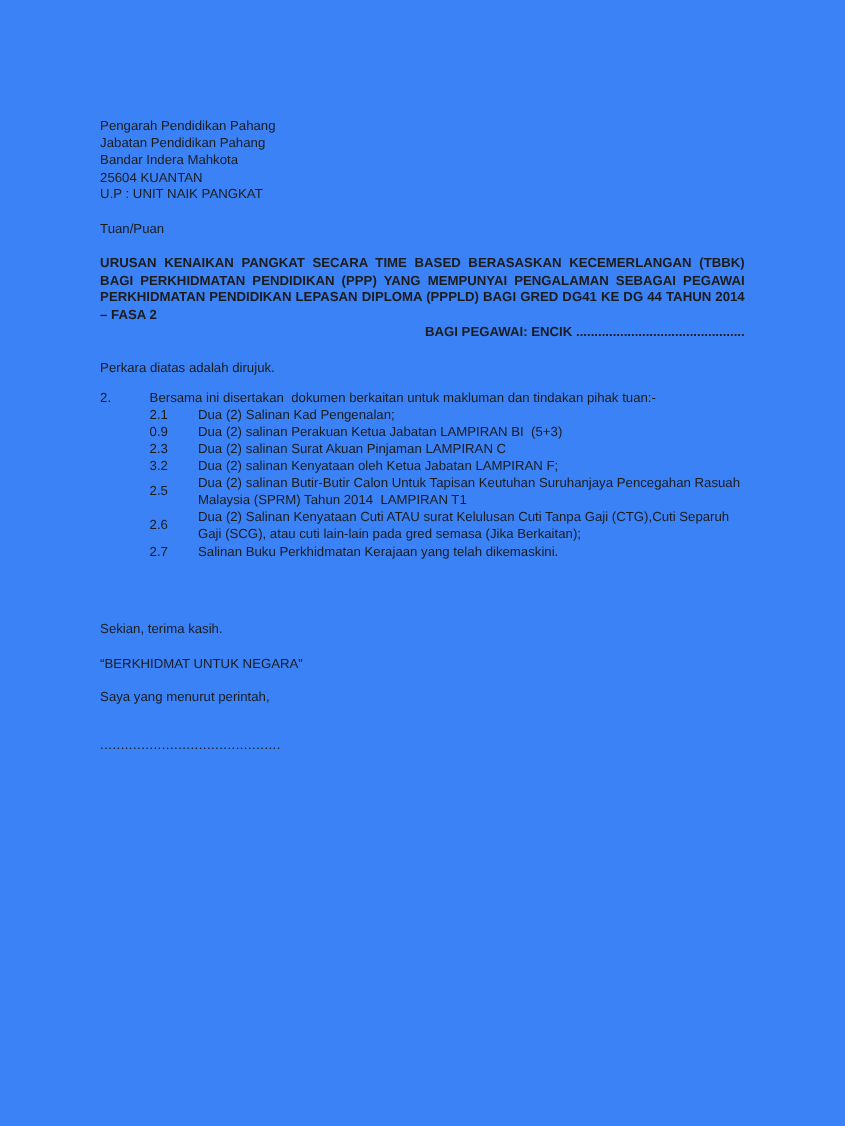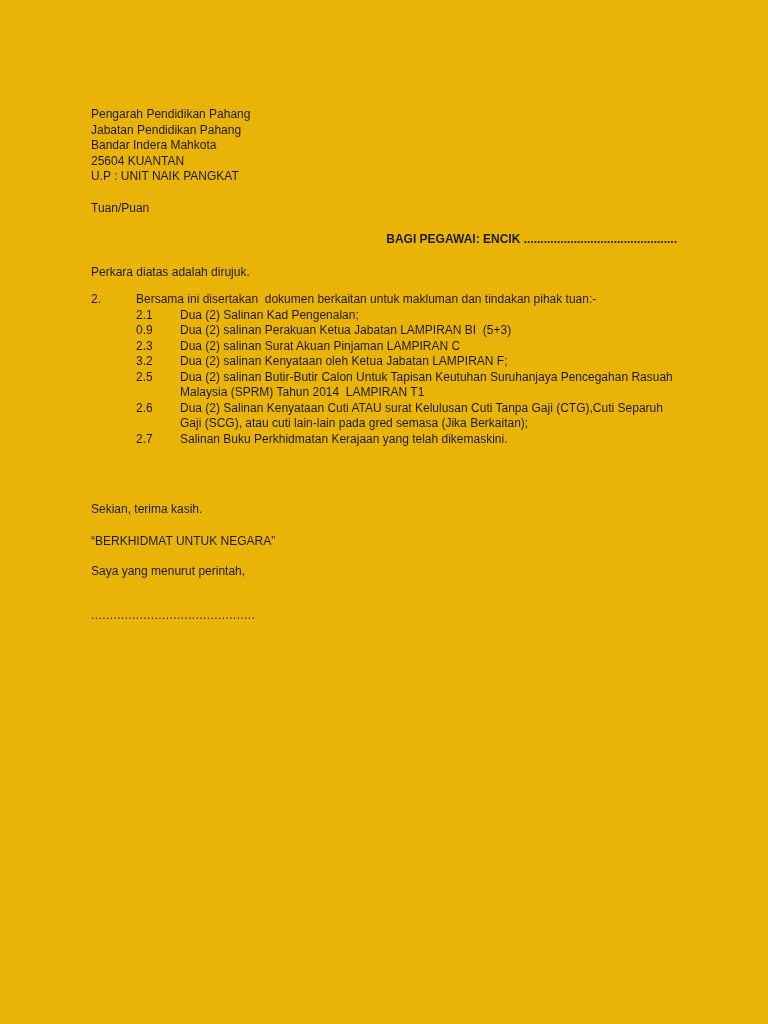--- a/index.html
+++ b/index.html
@@ -4,21 +4,21 @@
 <style>
   html, body {
     margin: 0;
     padding: 0;
     background: #ffffff;
   }
   .page {
     position: relative;
     width: 768px;
     height: 1024px;
-    background: #eab308;
+    background: #3b82f6;
     overflow: hidden;
     font-family: "Liberation Sans", "DejaVu Sans", sans-serif;
     font-size: 12px;
     line-height: 15.5px;
     color: #1c1c1c;
     -webkit-font-smoothing: antialiased;
   }
   .content {
     position: absolute;
     top: 107px;
@@ -34,21 +34,21 @@
   }
   .officer-line {
     font-weight: bold;
     text-align: right;
   }
   .intro { margin-top: 17px; }
   .list { margin-top: 12px; }
   .row { display: flex; }
   .row .num { width: 45px; flex: 0 0 45px; }
   .row .txt { flex: 1 1 auto; white-space: pre-wrap; }
-  .subrow { display: flex; margin-left: 45px; }
+  .subrow { display: flex; margin-left: 45px; align-items: center; }
   .subrow .num { width: 44px; flex: 0 0 44px; }
   .subrow .txt { flex: 1 1 auto; white-space: pre-wrap; }
   .thanks { margin-top: 55px; }
   .motto { margin-top: 16px; }
   .signoff { margin-top: 15px; }
   .signature { margin-top: 28px; letter-spacing: 0.4px; }
 </style>
 </head>
 <body>
 
@@ -59,20 +59,21 @@
       <div>Pengarah Pendidikan Pahang</div>
       <div>Jabatan Pendidikan Pahang</div>
       <div>Bandar Indera Mahkota</div>
       <div>25604 KUANTAN</div>
       <div>U.P : UNIT NAIK PANGKAT</div>
     </div>
 
     <div class="salutation">Tuan/Puan</div>
 
     <div class="subject">
+      <div>URUSAN KENAIKAN PANGKAT SECARA TIME BASED BERASASKAN KECEMERLANGAN (TBBK) BAGI PERKHIDMATAN PENDIDIKAN (PPP) YANG MEMPUNYAI PENGALAMAN SEBAGAI PEGAWAI PERKHIDMATAN PENDIDIKAN LEPASAN DIPLOMA (PPPLD) BAGI GRED DG41 KE DG 44 TAHUN 2014 – FASA 2</div>
       <div class="officer-line">BAGI PEGAWAI: ENCIK ..............................................</div>
     </div>
 
     <div class="intro">Perkara diatas adalah dirujuk.</div>
 
     <div class="list">
       <div class="row">
         <span class="num">2.</span>
         <span class="txt">Bersama ini disertakan  dokumen berkaitan untuk makluman dan tindakan pihak tuan:-</span>
       </div>

